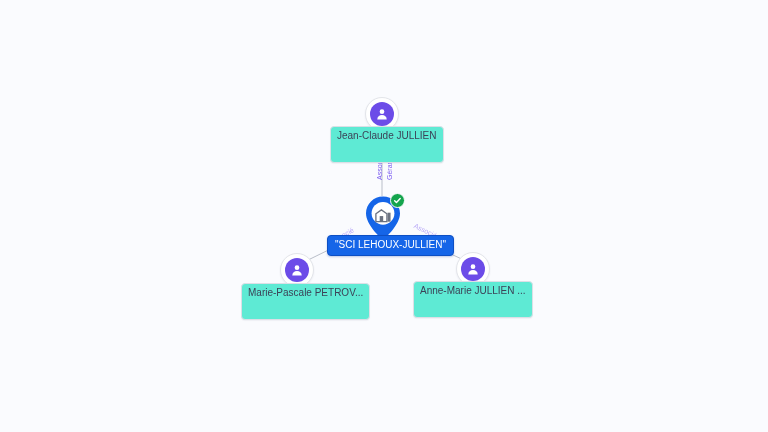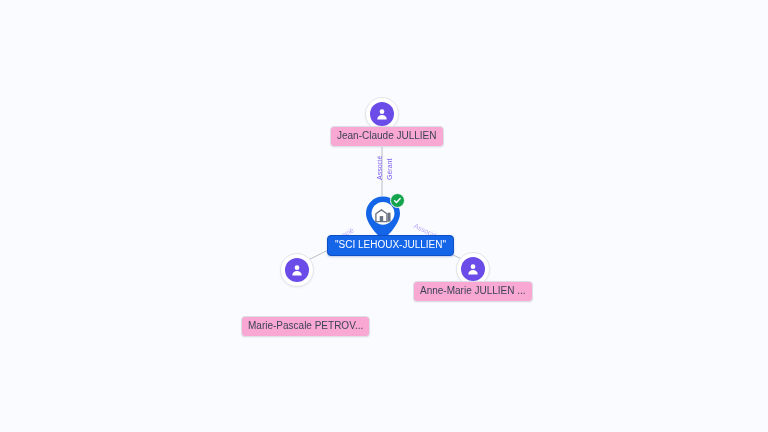--- a/index.html
+++ b/index.html
@@ -34,27 +34,27 @@
   .avatar-disc {
     width:24px; height:24px;
     border-radius:50%;
     background:#6c4ce8;
     display:flex; align-items:center; justify-content:center;
   }
   .avatar-disc svg { display:block; }
 
   .node-label {
     position:absolute;
-    background:#f9a8d4;
+    background:#5eead4;
     border:1px solid #dcdfe6;
     border-radius:4px;
     color:#3c4257;
     font-size:10px;
     line-height:1;
-    padding:4px 6px 5px 6px;
+    padding:4px 6px 21px 6px;
     white-space:nowrap;
     box-shadow:0 1px 1px rgba(30,40,80,.05);
   }
 
   
   #company-node { position:absolute; }
   .pin-shape {
     position:absolute;
     left:0; top:0;
     width:44px; height:52px;
@@ -154,21 +154,21 @@
 
   <div class="person-node" style="left:0; top:0;">
     <div class="avatar-ring" style="left:280px; top:253px;">
       <div class="avatar-disc">
         <svg width="14" height="14" viewBox="0 0 16 16" aria-hidden="true">
           <circle cx="8" cy="5.3" r="2.7" fill="#ffffff"></circle>
           <path d="M2.6 14.2c0-3.1 2.4-5 5.4-5s5.4 1.9 5.4 5z" fill="#ffffff"></path>
         </svg>
       </div>
     </div>
-    <div class="node-label" style="left:241px; top:283px;margin-top:33px;">Marie-Pascale PETROV...</div>
+    <div class="node-label" style="left:241px; top:283px;">Marie-Pascale PETROV...</div>
   </div>
 
   <div class="person-node" style="left:0; top:0;">
     <div class="avatar-ring" style="left:456px; top:252px;">
       <div class="avatar-disc">
         <svg width="14" height="14" viewBox="0 0 16 16" aria-hidden="true">
           <circle cx="8" cy="5.3" r="2.7" fill="#ffffff"></circle>
           <path d="M2.6 14.2c0-3.1 2.4-5 5.4-5s5.4 1.9 5.4 5z" fill="#ffffff"></path>
         </svg>
       </div>

